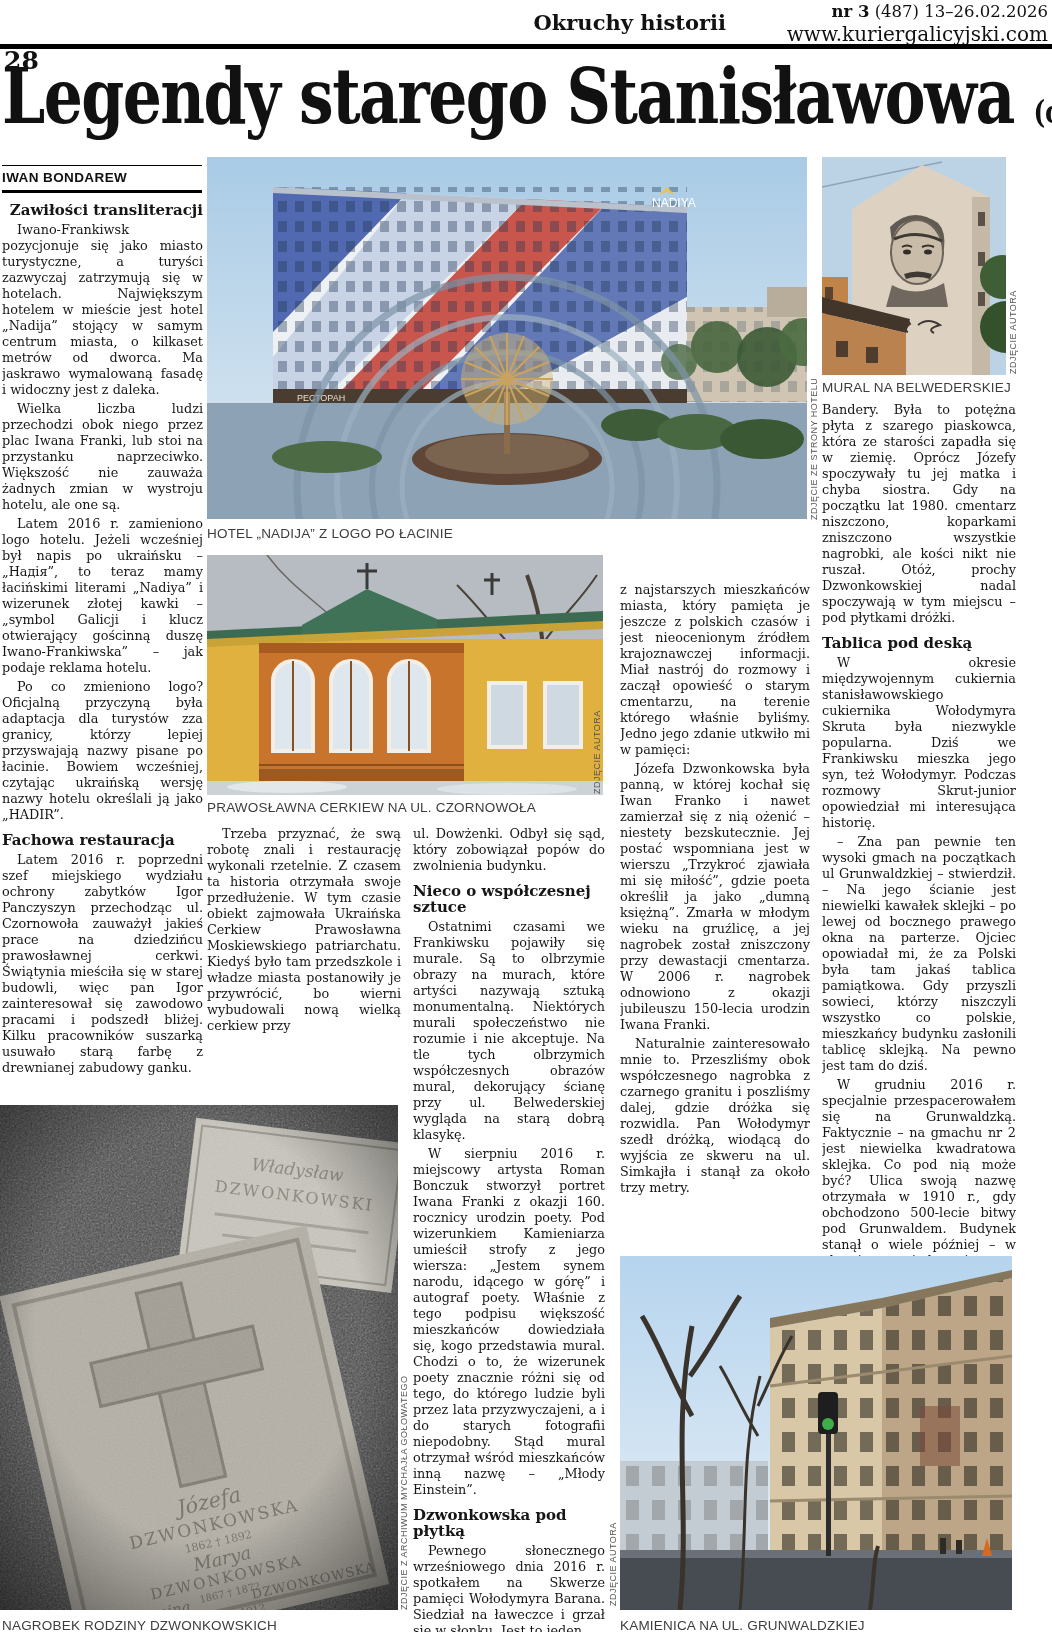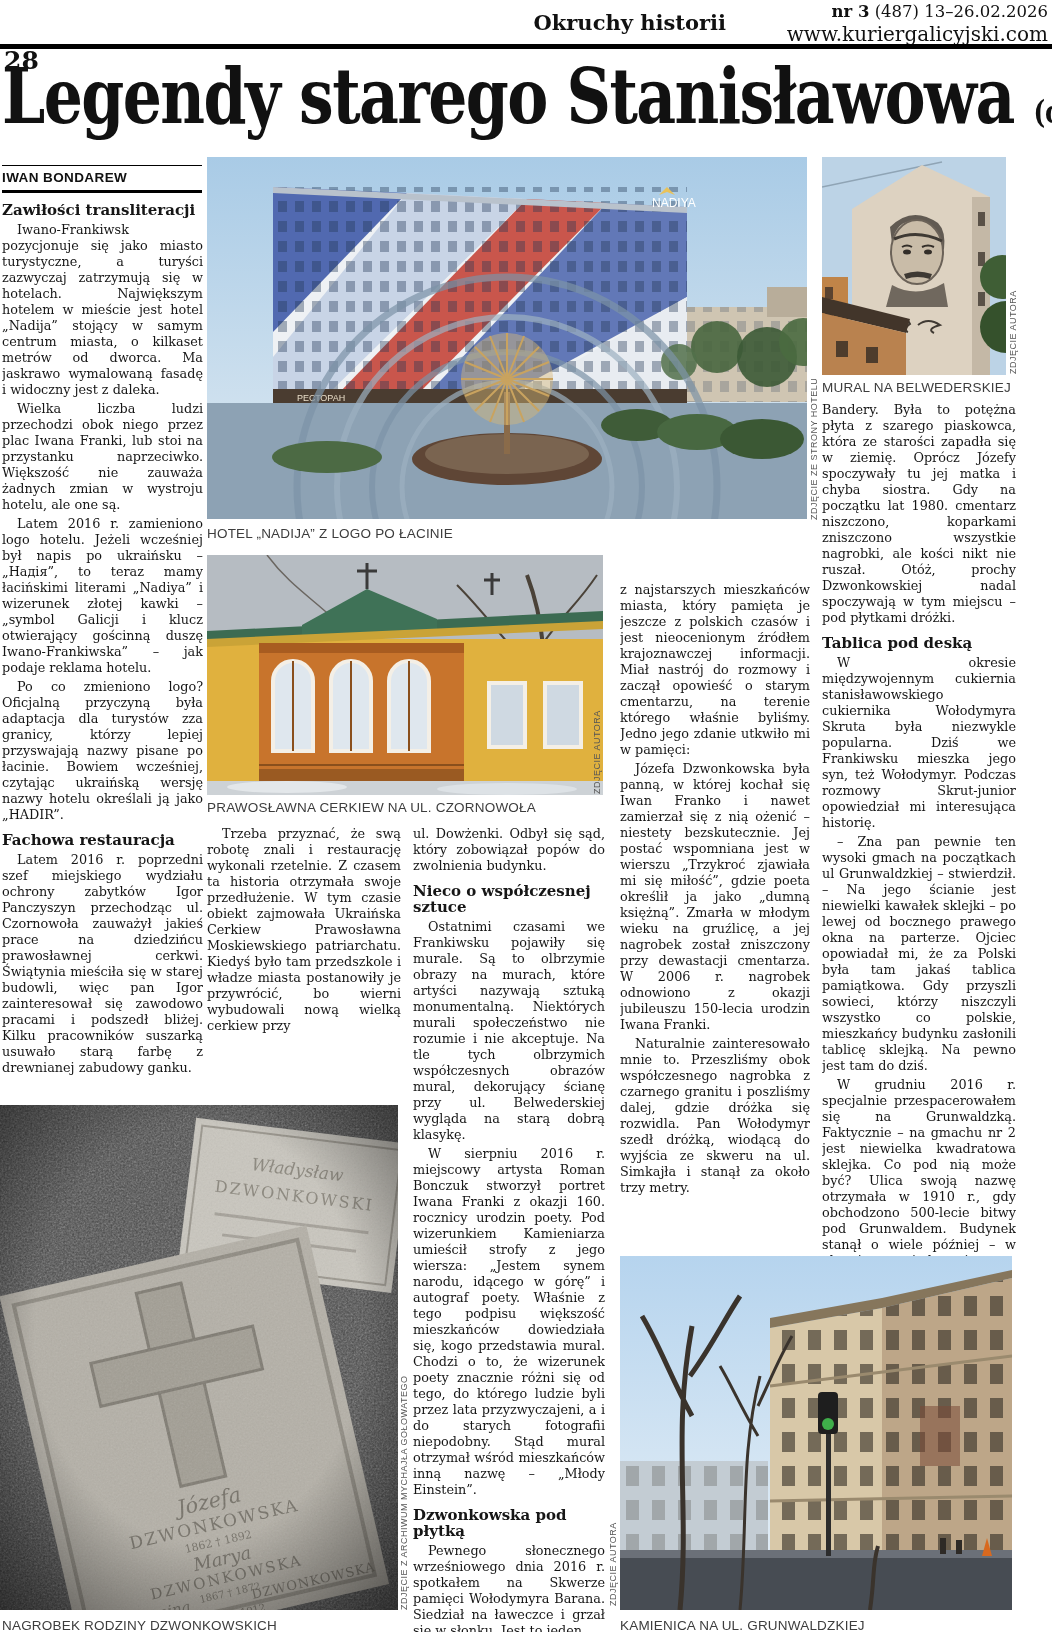--- a/index.html
+++ b/index.html
@@ -22,21 +22,21 @@
 
   
   .byline{font-family:"Liberation Sans", sans-serif;font-size:13.5px;font-weight:bold;
           letter-spacing:0.4px;}
 
   
   .coltext{font-size:12.8px;line-height:16px;text-align:justify;color:#161616;overflow:hidden;}
   .para{margin:0 0 3px 0;text-indent:15px;}
   .para.noind{text-indent:0;}
   .subhead{font-weight:bold;font-size:15px;margin:9px 0 4px 0;text-indent:0;text-align:left;}
-  .subhead.first{margin-top:0;}
+  .subhead.first{margin-top:0;text-align:right;}
 
   
   .caption{font-family:"Liberation Sans", sans-serif;font-size:13.5px;color:#3d3d3d;
            letter-spacing:0.2px;white-space:nowrap;}
   .credit{font-family:"Liberation Sans", sans-serif;font-size:9px;color:#555;
           writing-mode:vertical-rl;transform:rotate(180deg);letter-spacing:0.5px;
           white-space:nowrap;text-align:left;}
   .photo{display:block;}
 </style>
 </head>

